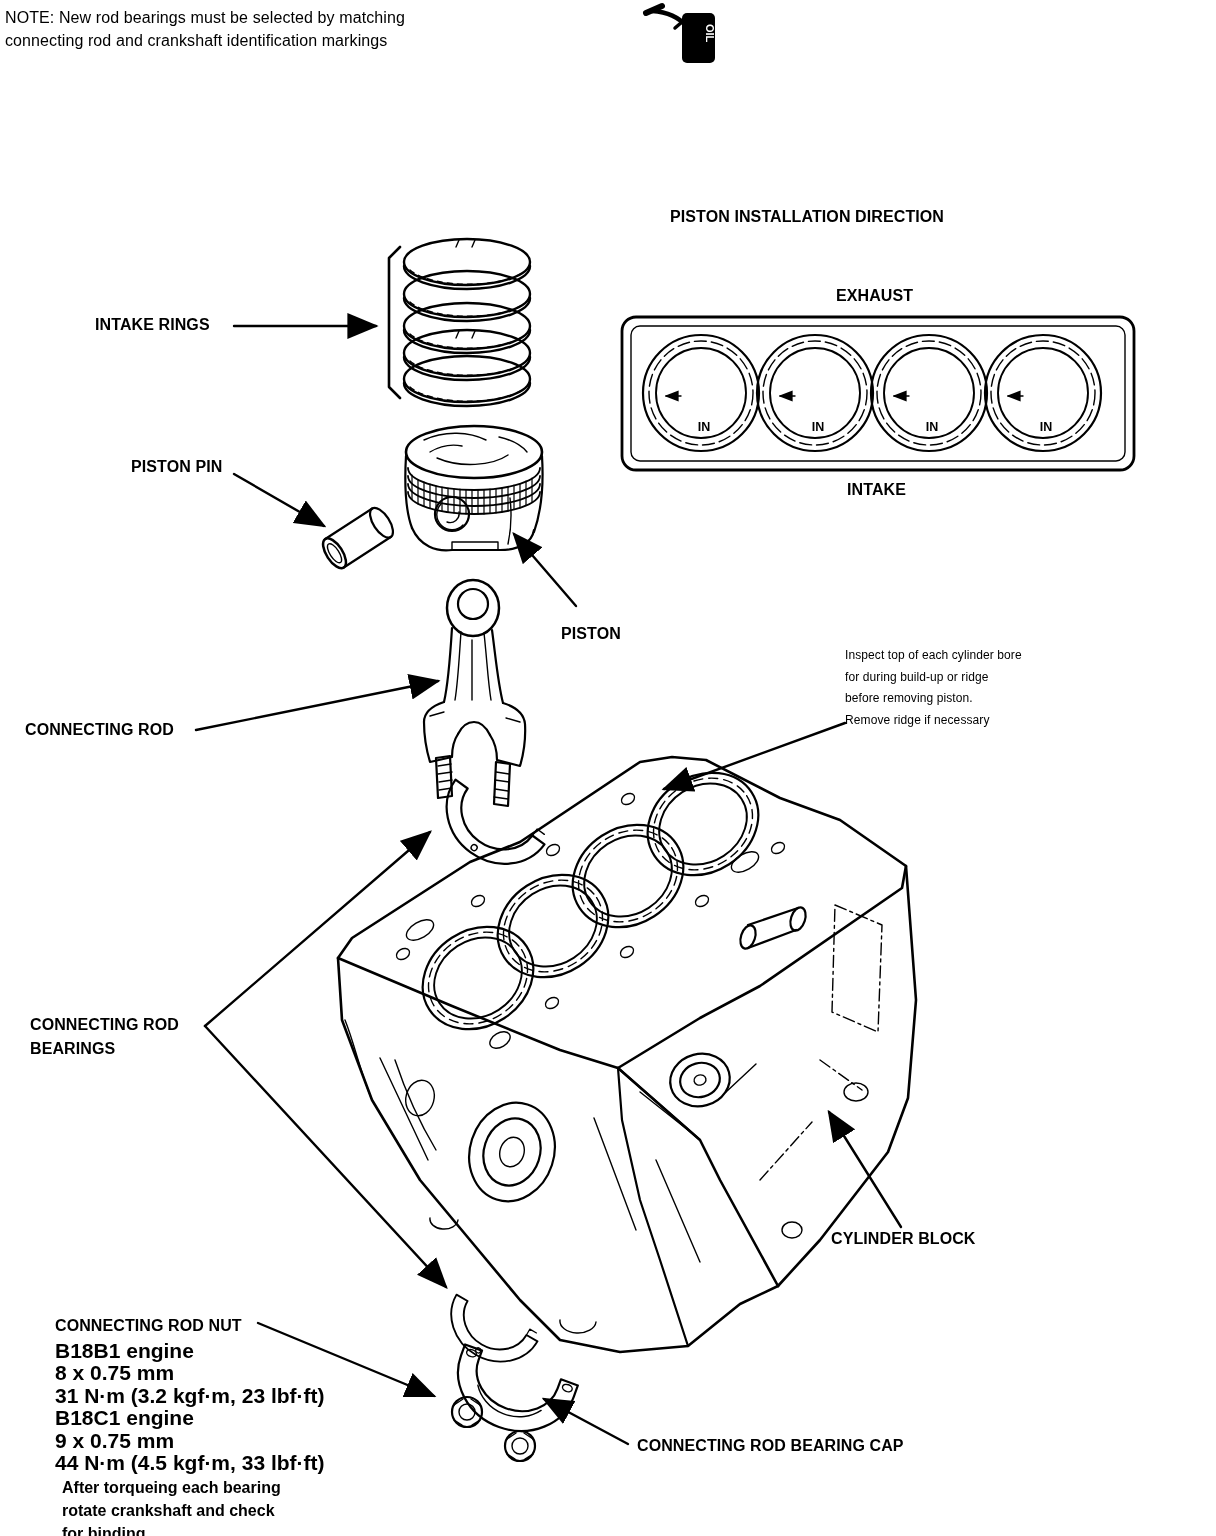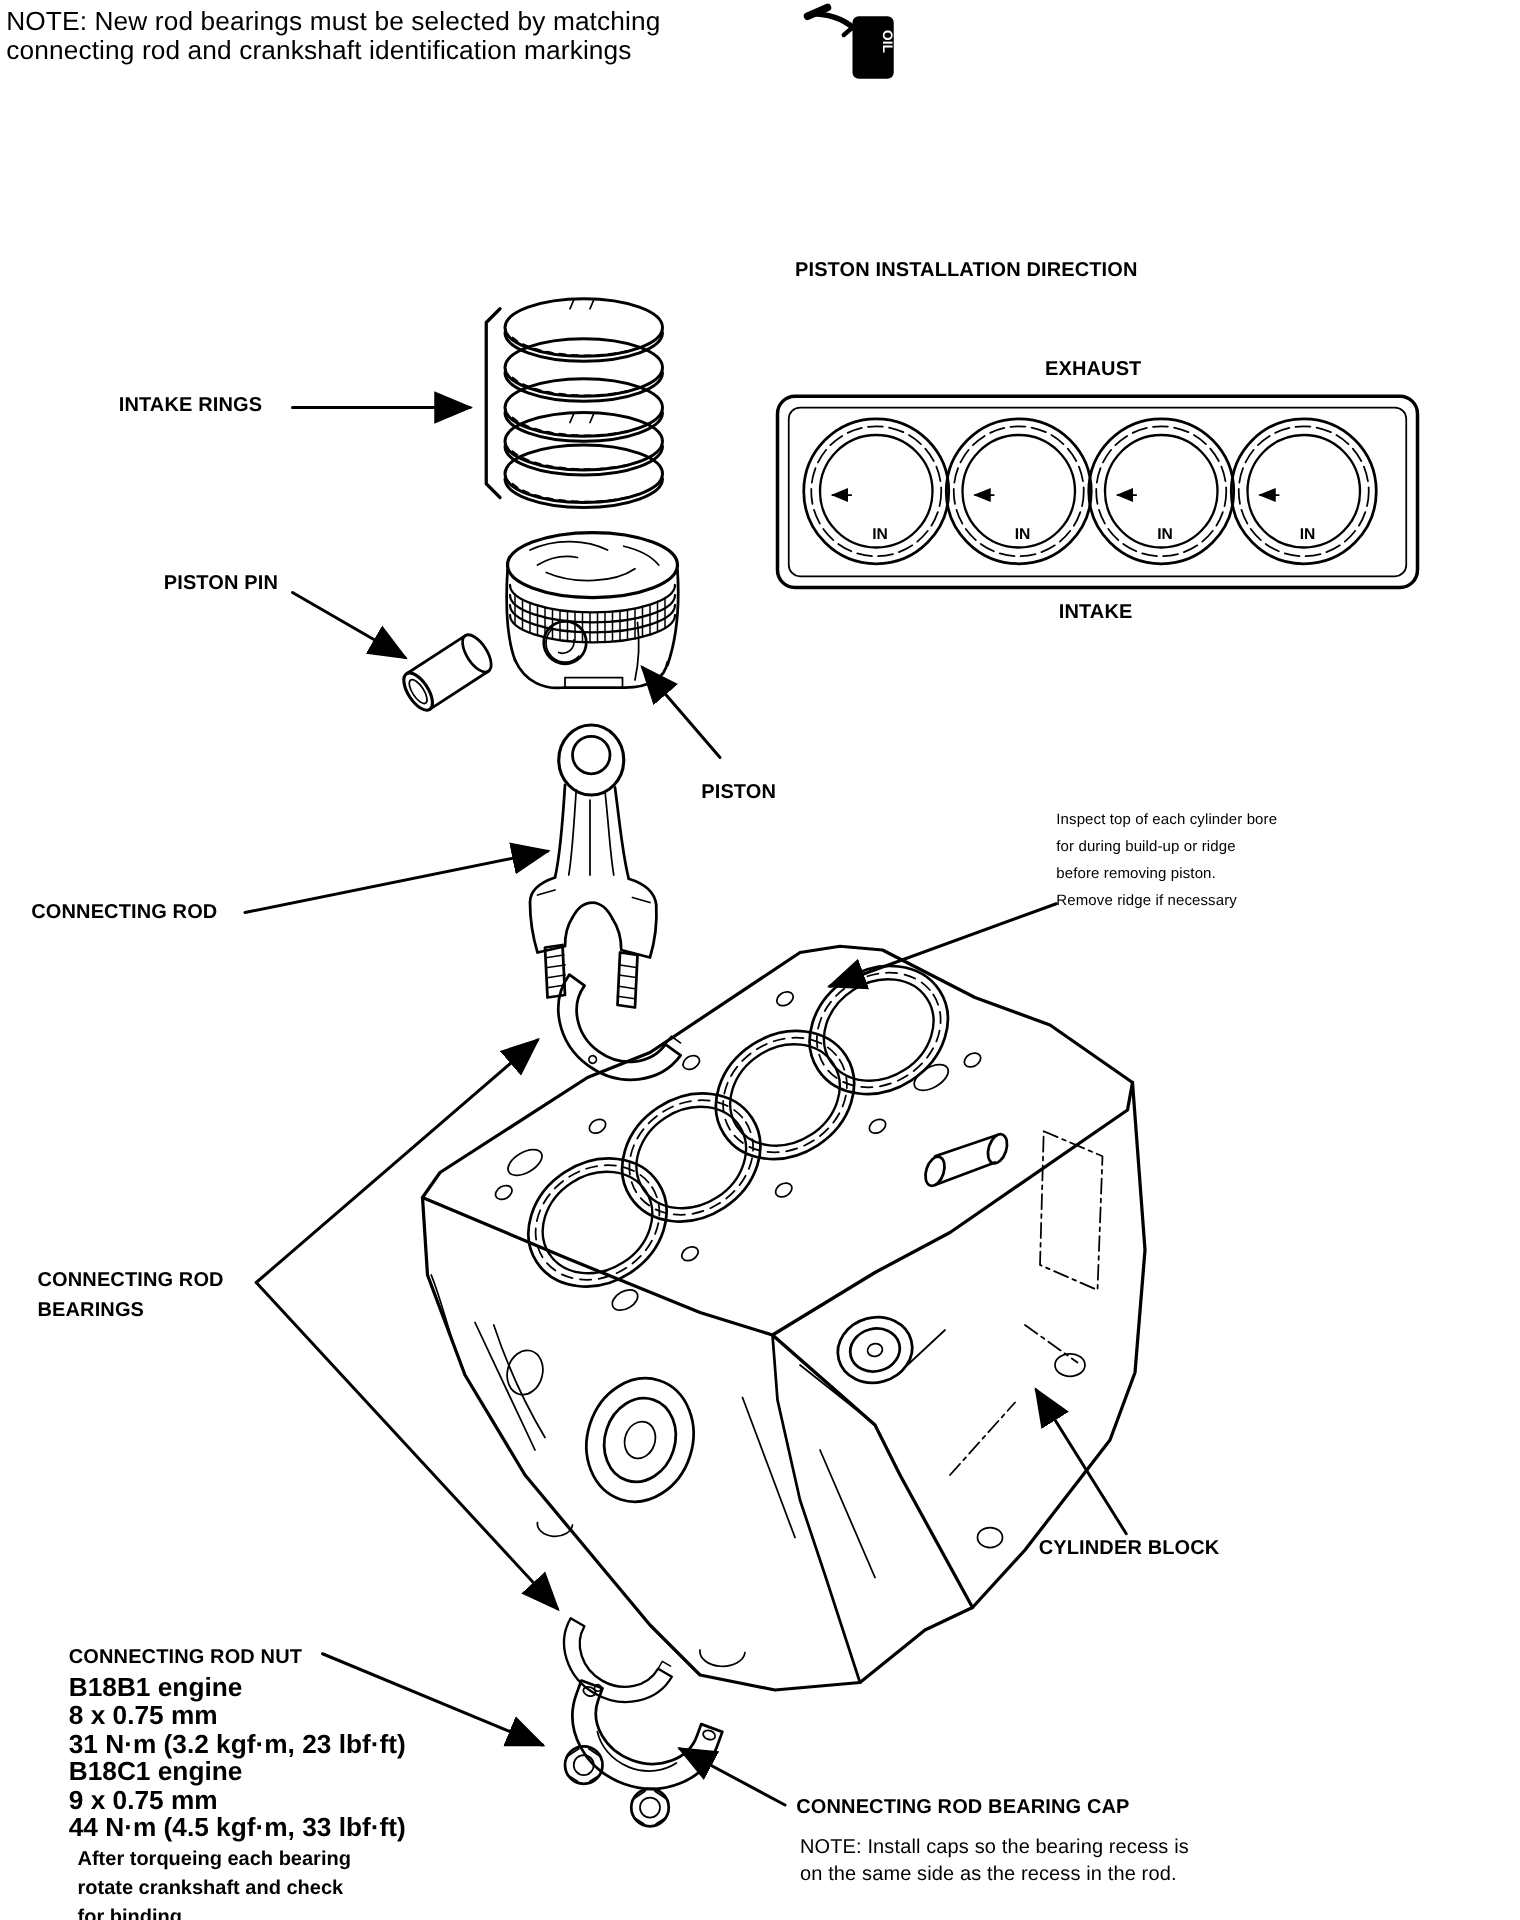--- a/index.html
+++ b/index.html
@@ -3,21 +3,21 @@
 <meta charset="utf-8">
 <style>
   html,body{margin:0;padding:0;background:#fff;}
   #page{
     position:relative;width:1216px;height:1536px;background:#fff;overflow:hidden;
     font-family:"Liberation Sans",sans-serif;color:#000;
   }
   #art{position:absolute;left:0;top:0;}
   .txt{position:absolute;white-space:nowrap;}
   .lbl{font-weight:bold;font-size:16px;letter-spacing:.1px;}
-  .note{font-size:21px;line-height:23px;letter-spacing:.1px;}
+  .note{font-size:16px;line-height:23px;letter-spacing:.1px;}
   .noteb{font-weight:bold;font-size:16px;line-height:23px;}
   .spec{font-weight:bold;font-size:21px;line-height:22.4px;}
   svg{display:block;}
   .ink{stroke:#000;fill:none;stroke-width:2.2;stroke-linecap:round;stroke-linejoin:round;}
   .thin{stroke-width:1.4;}
   .thick{stroke-width:2.8;}
   .fillink{fill:#000;stroke:none;}
 </style>
 </head>
 <body>
@@ -259,21 +259,21 @@
       <path d="M628,1444 L544,1399" marker-end="url(#ah)"></path>
     </g>
   </svg>
 
   <div class="txt note" style="left:5px;top:6px">
     <div>NOTE:  New rod bearings must be selected by matching</div>
     <div>connecting rod and crankshaft identification markings</div>
   </div>
 
 
-  <div class="txt lbl" style="left:636px;top:208px">PISTON INSTALLATION DIRECTION</div>
+  <div class="txt lbl" style="left:670px;top:208px">PISTON INSTALLATION DIRECTION</div>
   <div class="txt lbl" style="left:836px;top:287px">EXHAUST</div>
   <div class="txt lbl" style="left:847px;top:481px">INTAKE</div>
 
   <div class="txt lbl" style="left:95px;top:316px">INTAKE RINGS</div>
   <div class="txt lbl" style="left:131px;top:458px">PISTON PIN</div>
   <div class="txt lbl" style="left:561px;top:625px">PISTON</div>
   <div class="txt lbl" style="left:25px;top:721px">CONNECTING ROD</div>
 
   <div class="txt note" style="left:845px;top:645px;line-height:21.5px;font-size:12px">
     <div>Inspect top of each cylinder bore</div>
@@ -301,18 +301,14 @@
   </div>
 
   <div class="txt noteb" style="left:62px;top:1476px">
     <div>After torqueing each bearing</div>
     <div>rotate crankshaft and check</div>
     <div>for binding.</div>
   </div>
 
   <div class="txt lbl" style="left:637px;top:1437px">CONNECTING ROD  BEARING CAP</div>
 
-  <div class="txt note" style="left:640px;top:1467px;font-size:16px;line-height:22px">
-    <div>NOTE:  Install caps so the bearing recess is</div>
-    <div>on the same side as  the recess in the rod.</div>
-  </div>
 
 </div>
 
 </body></html>

